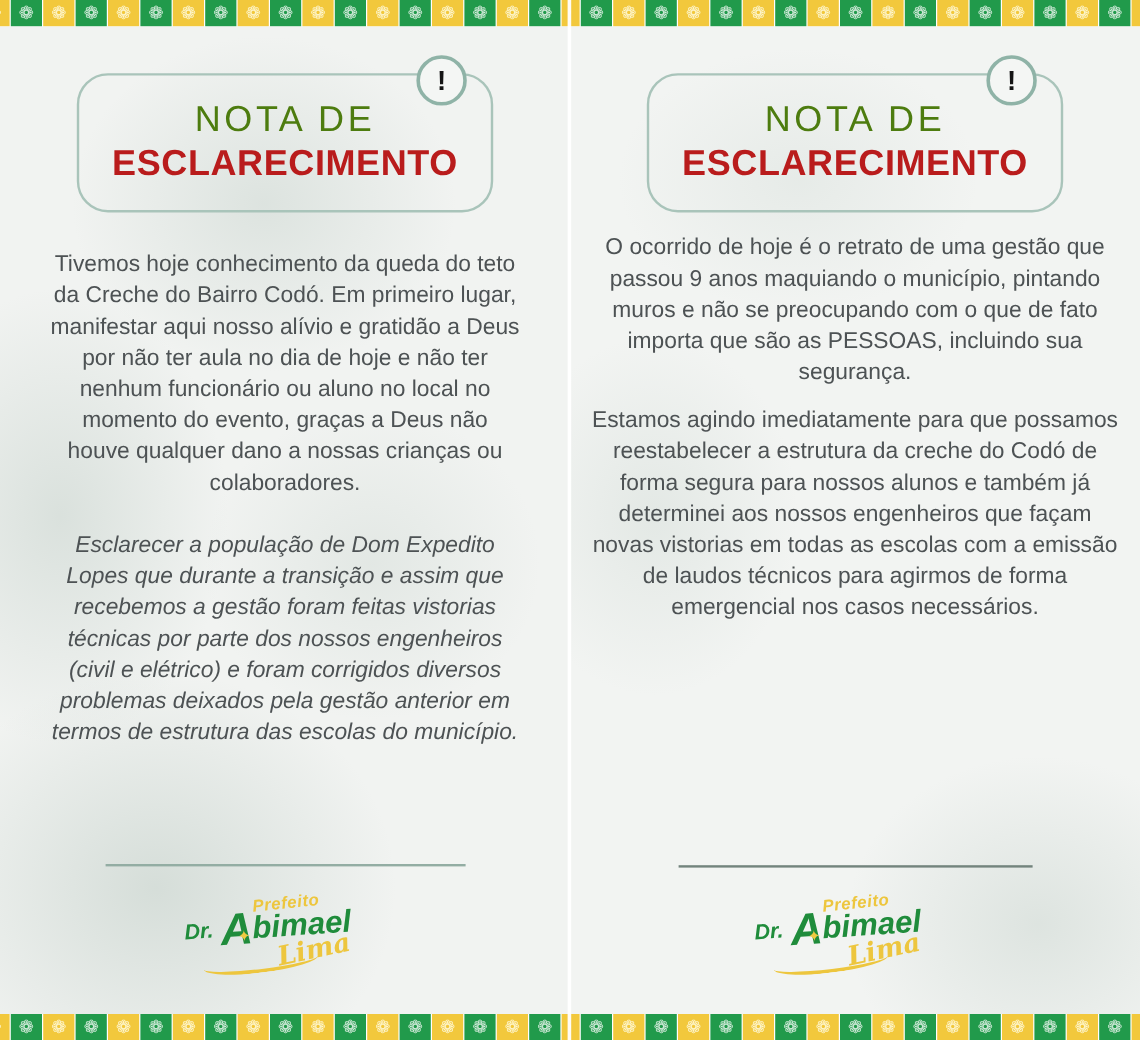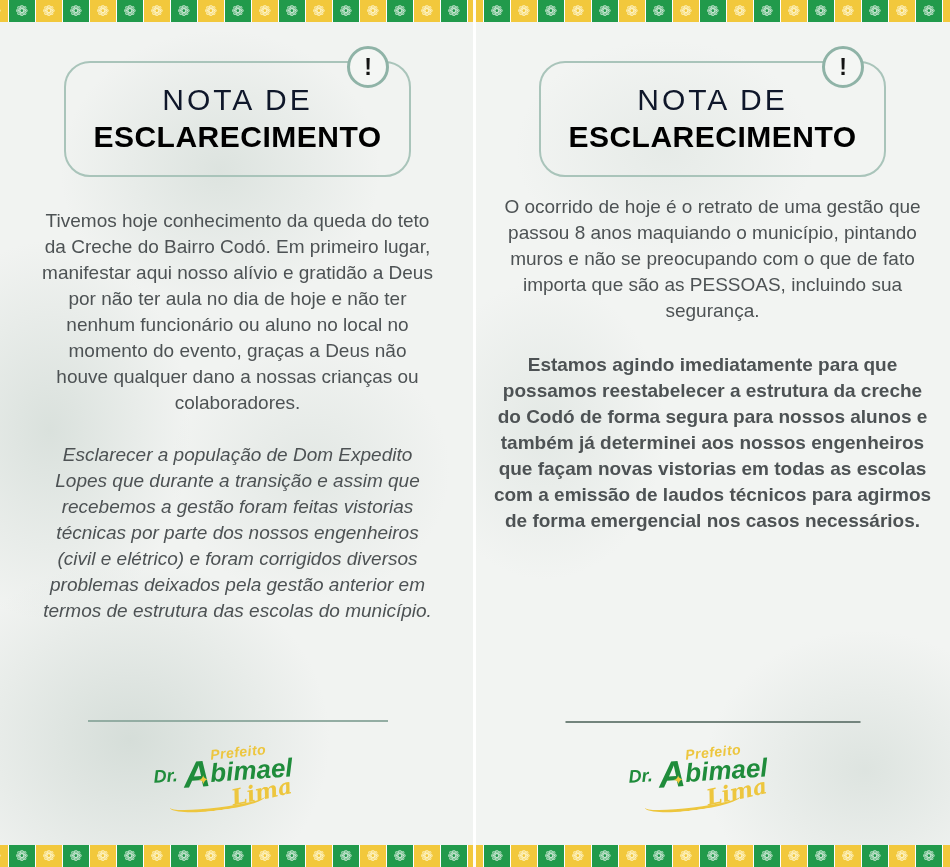--- a/index.html
+++ b/index.html
@@ -44,31 +44,31 @@
 
   
   .title-box{position:relative;margin:61px auto 0;width:343px;height:112px;
     border:2px solid #a9c4ba;border-radius:26px;
     display:flex;flex-direction:column;align-items:center;justify-content:center;
     z-index:10;}
   .alert-circle{position:absolute;top:-17px;right:20px;width:36px;height:36px;
     border:3px solid #8fb3a7;border-radius:50%;background:#f4f6f4;
     display:flex;align-items:center;justify-content:center;
     font-weight:bold;font-size:23px;color:#141414;z-index:11;}
-  .title-l1{font-size:30px;font-weight:400;color:#0f172a;letter-spacing:3px;line-height:1.15;}
-  .title-l2{font-size:30px;font-weight:700;color:#000000;letter-spacing:.5px;line-height:1.25;}
+  .title-l1{font-size:30px;font-weight:400;color:#4d7c0f;letter-spacing:3px;line-height:1.15;}
+  .title-l2{font-size:30px;font-weight:700;color:#b91c1c;letter-spacing:.5px;line-height:1.25;}
 
   
   .body-text{position:relative;text-align:center;color:#4d5254;font-size:19px;
     line-height:26px;z-index:5;}
   .p1 .body-text{margin-top:31px;padding:0 41px;}
   .p2 .body-text{margin-top:17px;padding:0 14px;}
   .body-text p{margin:0;}
   .p1 .body-text p + p{margin-top:26px;font-style:italic;}
-  .p2 .body-text p + p{margin-top:28px;font-weight:bold;}
+  .p2 .body-text p + p{margin-top:14px;}
   .body-text p:empty{display:none;}
 
   
   .separator{position:absolute;top:720px;left:50%;transform:translateX(-50%);
     width:300px;border-top:2px solid #93ada3;z-index:5;}
   .p2 .separator{top:721px;width:295px;border-top-color:#73847d;}
 
   .logo{position:absolute;top:746px;left:50%;width:176px;height:66px;
     transform:translateX(-50%) rotate(-4deg);z-index:6;}
   .logo-role{position:absolute;top:-2px;left:62px;color:#edc63e;font-weight:bold;
@@ -311,21 +311,21 @@
         </div>
     </div>
 
     <div class="title-box">
       <div class="alert-circle">!</div>
       <div class="title-l1">NOTA DE</div>
       <div class="title-l2">ESCLARECIMENTO</div>
     </div>
 
     <div class="body-text">
-      <p>O ocorrido de hoje é o retrato de uma gestão que passou 8 anos maquiando o município, pintando muros e não se preocupando com o que de fato importa que são as PESSOAS, incluindo sua segurança.</p>
+      <p>O ocorrido de hoje é o retrato de uma gestão que passou 9 anos maquiando o município, pintando muros e não se preocupando com o que de fato importa que são as PESSOAS, incluindo sua segurança.</p>
       <p>Estamos agindo imediatamente para que possamos reestabelecer a estrutura da creche do Codó de forma segura para nossos alunos e também já determinei aos nossos engenheiros que façam novas vistorias em todas as escolas com a emissão de laudos técnicos para agirmos de forma emergencial nos casos necessários.</p>
     </div>
 
     <div class="separator"></div>
 
     <div class="logo">
       <span class="logo-role">Prefeito</span>
       <span class="logo-dr">Dr.</span>
       <span class="logo-name"><span class="logo-a">A</span><span>bimael</span></span>
       <span class="logo-star">✦</span>

